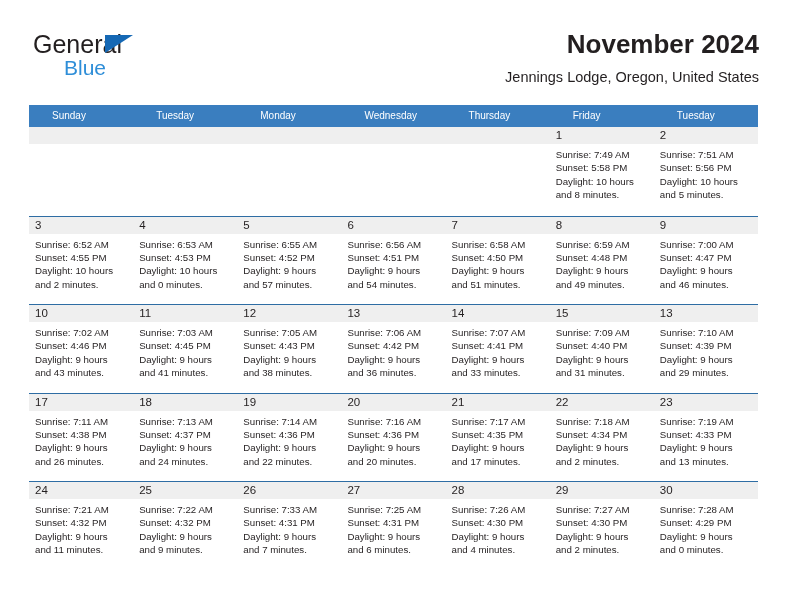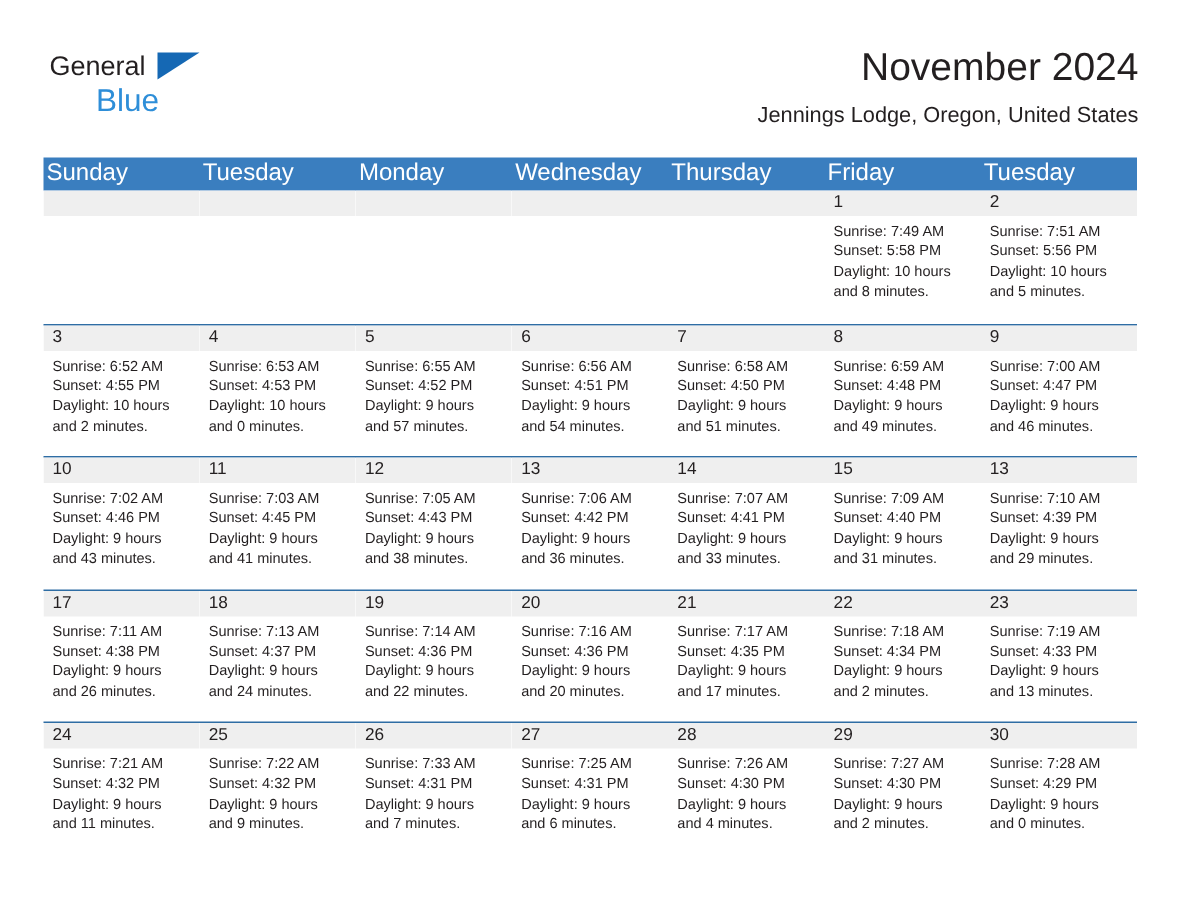--- a/index.html
+++ b/index.html
@@ -33,21 +33,21 @@
     position: absolute;
     left: 0;
     top: 0;
     width: 220px;
     height: 60px;
   }
   .brand-line1 {
     position: absolute;
     left: 0;
     top: 2px;
-    font-size: 18px;
+    font-size: 25px;
     letter-spacing: 0px;
     color: #231f20;
     line-height: 28px;
     white-space: nowrap;
   }
   .brand-tri {
     position: absolute;
     left: 72px;
     top: 7px;
     width: 0;
@@ -69,20 +69,21 @@
     position: absolute;
     right: 0;
     top: 0;
     text-align: right;
   }
   .cal-title {
     font-size: 26px;
     color: #231f20;
     line-height: 32px;
     white-space: nowrap;
+    font-weight: bold;
   }
   .cal-subtitle {
     margin-top: 8px;
     font-size: 14.5px;
     color: #231f20;
     line-height: 18px;
     white-space: nowrap;
   }
 
   
@@ -93,23 +94,23 @@
     width: 729px;
   }
   .weekday-row {
     display: flex;
     background: #3a7ebf;
     height: 22px;
   }
   .weekday {
     flex: 1 1 0;
     color: #ffffff;
-    font-size: 16px;
+    font-size: 10px;
     line-height: 22px;
-    padding-left: 2px;
+    padding-left: 23px;
     box-sizing: border-box;
     white-space: nowrap;
   }
 
   .week-row {
     display: flex;
     height: 88.5px;
     border-top: 1.3px solid #2e6da4;
     box-sizing: border-box;
   }

